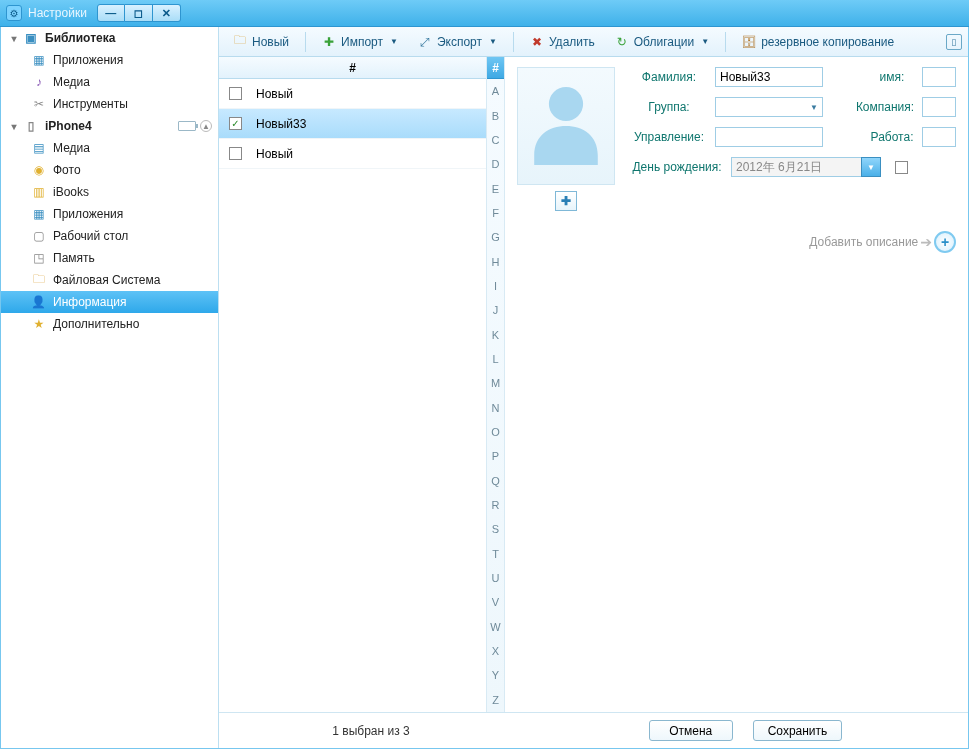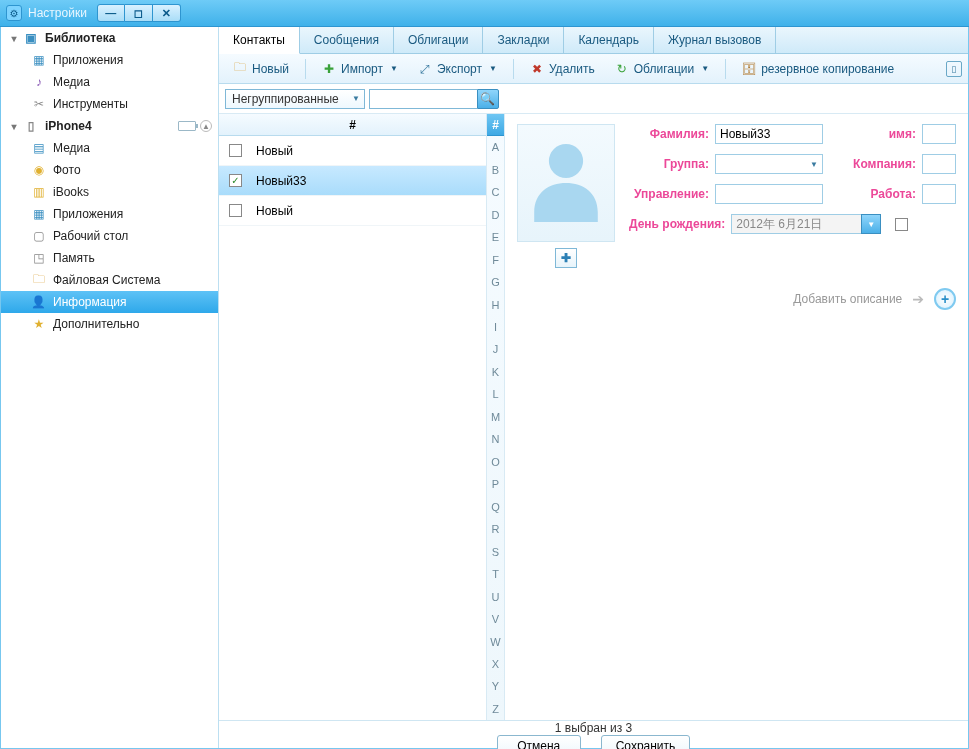--- a/index.html
+++ b/index.html
@@ -65,35 +65,35 @@
 .az{flex:1;display:flex;flex-direction:column;}
 .az span{flex:1;display:flex;align-items:center;justify-content:center;color:#6f8a99;font-size:11px;cursor:pointer;}
 
 .detail{flex:1;display:flex;flex-direction:column;padding:10px 12px;overflow:auto;}
 .drow{display:flex;align-items:flex-start;gap:14px;}
 .avatar{width:98px;height:118px;border:1px solid #cfe6f2;background:linear-gradient(#f3fafe,#e7f4fb);display:flex;align-items:center;justify-content:center;}
 .avatar svg{width:74px;height:88px;}
 .addphoto{width:22px;height:20px;border:1px solid #7fb8d7;background:linear-gradient(#fff,#e7f4fb);display:flex;align-items:center;justify-content:center;color:#2a7fb5;font-weight:bold;cursor:pointer;margin:6px auto 0;}
 .fields{flex:1;}
 .frow{display:flex;align-items:center;margin-bottom:10px;gap:6px;}
-.flab{min-width:80px;text-align:right;color:#ec4899;font-weight:bold;}
+.flab{min-width:80px;text-align:center;color:#0f766e;}
 .flab.sm{min-width:48px;}
 .fin{height:20px;border:1px solid #9fcde5;padding:0 4px;outline:none;}
 .fin.w1{width:108px;} .fin.w2{width:34px;}
 .fsel{height:20px;border:1px solid #9fcde5;width:108px;background:#fff;position:relative;display:flex;align-items:center;padding:0 4px;cursor:pointer;}
 .fsel::after{content:"▼";position:absolute;right:4px;font-size:8px;color:#3a7ba0;}
 .date{display:flex;}
 .datein{height:20px;width:130px;border:1px solid #9fcde5;border-right:none;padding:0 4px;background:#f4f4f4;color:#888;}
 .datebtn{width:20px;height:20px;border:1px solid #3a8fc1;background:linear-gradient(#8fd5fb,#4bb0e8);display:flex;align-items:center;justify-content:center;color:#fff;font-size:8px;cursor:pointer;}
 .dck{width:13px;height:13px;border:1px solid #888;margin-left:8px;}
-.adddesc{margin-top:20px;display:flex;align-items:center;justify-content:flex-end;gap:10px;color:#999;}
+.adddesc{margin-top:20px;display:flex;align-items:center;justify-content:flex-end;gap:2px;color:#999;}
 .adddesc .arrow{color:#bbb;font-size:14px;}
 .circlebtn{width:22px;height:22px;border:2px solid #7fcaf0;border-radius:50%;background:radial-gradient(#fff,#d7effd);display:flex;align-items:center;justify-content:center;color:#2a8fc9;font-weight:bold;cursor:pointer;font-size:14px;}
 
-.footer{height:28px;border-top:1px solid #cfe6f2;display:flex;align-items:center;flex-direction:column;}
+.footer{height:36px;border-top:1px solid #cfe6f2;display:flex;align-items:center;}
 .fstatus{width:304px;text-align:center;color:#333;}
 .fbtns{flex:1;display:flex;justify-content:center;gap:20px;}
 .btn{height:21px;min-width:84px;border:1px solid #8ab7cf;background:linear-gradient(#fff,#eef7fc);border-radius:3px;padding:0 14px;display:flex;align-items:center;justify-content:center;cursor:pointer;}
 
 
 .c-folder{color:#d9a23a;} .c-plus{color:#3aa23a;} .c-exp{color:#3a7ba0;} .c-del{color:#c0392b;} .c-ref{color:#3aa23a;} .c-bak{color:#b0762a;}
 .c-blue{color:#3a8fc1;} .c-purple{color:#8a5ab5;} .c-gray{color:#888;} .c-yellow{color:#e0b030;}
 </style>
 </head>
 <body>
@@ -171,28 +171,20 @@
         <span class="ic">👤</span>
         <span>Информация</span>
       </div>
     <div class="srow l3">
         <span class="ic c-yellow">★</span>
         <span>Дополнительно</span>
       </div>
   </div>
 
   <div class="main">
-    <div class="tabs">
-      <div class="tab active">Контакты</div>
-      <div class="tab">Сообщения</div>
-      <div class="tab">Облигации</div>
-      <div class="tab">Закладки</div>
-      <div class="tab">Календарь</div>
-      <div class="tab">Журнал вызовов</div>
-    </div>
 
     <div class="toolbar">
       <div class="tbtn">
           <span class="ti c-folder">🗀</span>
           <span>Новый</span>
         </div>
       <div class="tsep"></div>
       <div class="tbtn">
           <span class="ti c-plus">✚</span>
           <span>Импорт</span>
@@ -215,31 +207,20 @@
         </div>
       <div class="tsep"></div>
       <div class="tbtn">
           <span class="ti c-bak">🗄</span>
           <span>резервное копирование</span>
         </div>
       <div class="spacer"></div>
       <div class="devicon">▯</div>
     </div>
 
-    <div class="filterbar">
-      <div class="combo">
-          <span>Негруппированные</span>
-        </div>
-      <div class="searchwrap">
-        <input class="searchin" value="" style="">
-        <div class="searchbtn">
-            <span>🔍</span>
-          </div>
-      </div>
-    </div>
 
     <div class="content">
       <div class="listpane">
         <div class="listcol">
           <div class="lhdr">#</div>
           <div class="lrows" id="lrows">
               <div class="lrow">
                 <span class="ck"></span>
                 <span>Новый</span>
               </div>

